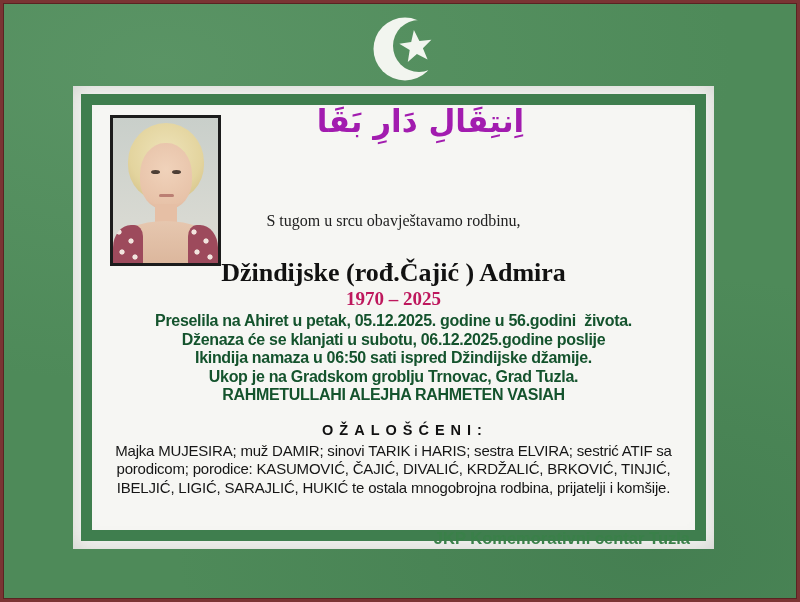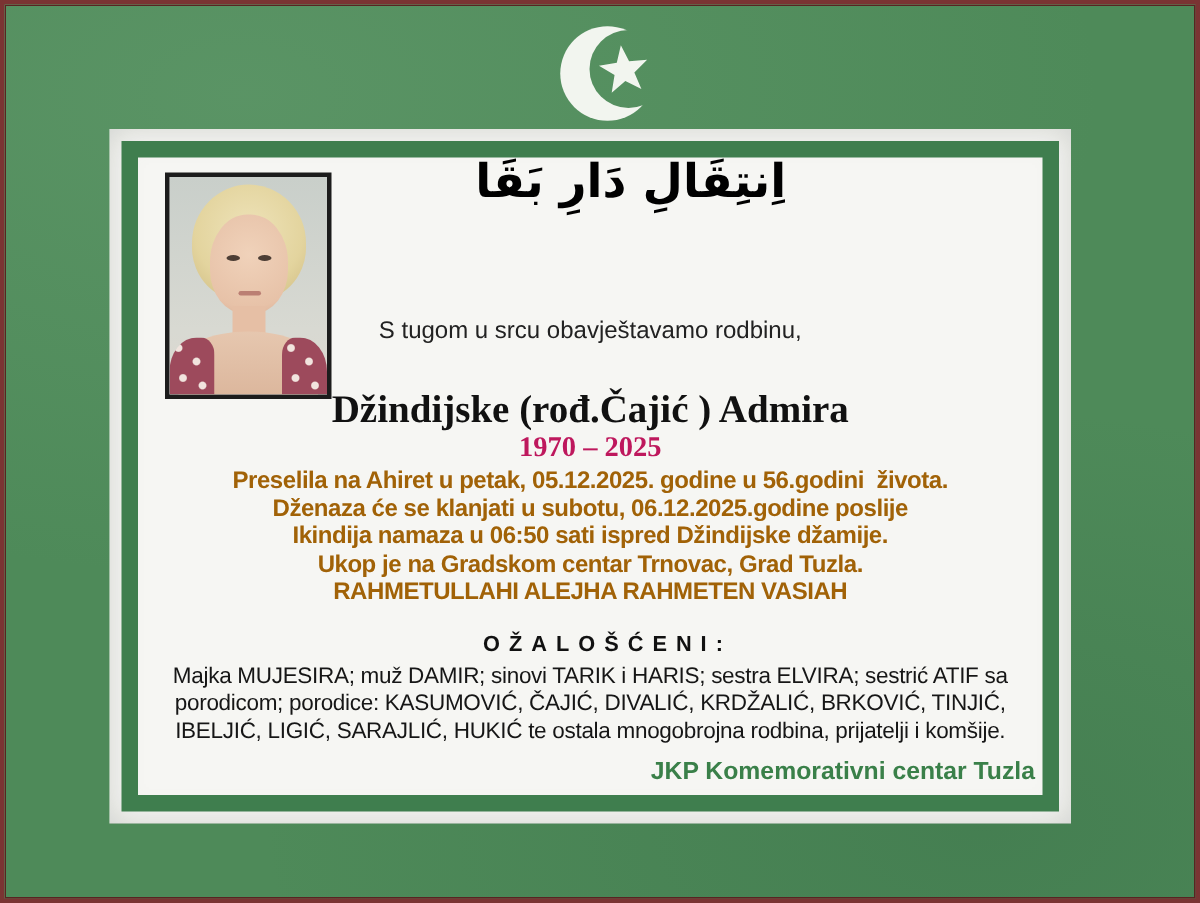--- a/index.html
+++ b/index.html
@@ -58,30 +58,30 @@
     }
   .p-blouse.left { left:0; border-radius:60% 30% 0 0; }
   .p-blouse.right { right:0; border-radius:30% 60% 0 0; }
 
   
   .tx { position:absolute; left:0; right:0; text-align:center; color:#1c1c1c; }
 
   .calligraphy {
     top:6px; padding-left:54px;
     font-family:"DejaVu Sans", sans-serif; font-weight:bold;
-    font-size:31px; line-height:58px; color:#000000;
+    font-size:31px; line-height:58px; color:#a21caf;
   }
-  .intro { top:124px; font-size:16px; line-height:22px; color:#222; }
+  .intro { top:124px; font-size:16px; line-height:22px; color:#222;font-family:Liberation Serif, serif; }
   .name  { top:172px; font-family:"Liberation Serif", serif; font-weight:bold; font-size:26px; line-height:30px; color:#111; }
   .years { top:202px; font-family:"Liberation Serif", serif; font-weight:bold; font-size:19px; line-height:22px; color:#be185d; }
-  .details { top:226px; font-weight:bold; font-size:16px; line-height:18.6px; letter-spacing:-0.3px; color:#a16207; }
+  .details { top:226px; font-weight:bold; font-size:16px; line-height:18.6px; letter-spacing:-0.3px; color:#14532d; }
   .details div { white-space:pre; }
   .mourners-heading { top:336px; font-weight:bold; font-size:14.5px; letter-spacing:6px; padding-left:23px; color:#111; }
   .mourners { top:356px; font-size:15px; line-height:18.3px; letter-spacing:-0.2px; color:#161616; }
-  .org { top:419px; right:24px; left:auto; text-align:right; font-weight:bold; font-size:16.5px; color:#3a8049; }
+  .org { top:443px; right:24px; left:auto; text-align:right; font-weight:bold; font-size:16.5px; color:#3a8049; }
 </style>
 </head>
 <body>
 
 <div class="page">
 
   <svg class="crescent" viewBox="0 0 74 72" xmlns="http://www.w3.org/2000/svg">
     <defs>
       <mask id="crescentMask">
         <rect x="0" y="0" width="74" height="72" fill="#fff"></rect>
@@ -113,21 +113,21 @@
       <div>S tugom u srcu obavještavamo rodbinu,</div>
     </div>
 
     <div class="tx name">Džindijske (rođ.Čajić ) Admira</div>
     <div class="tx years">1970 – 2025</div>
 
     <div class="tx details">
       <div>Preselila na Ahiret u petak, 05.12.2025. godine u 56.godini  života.</div>
       <div>Dženaza će se klanjati u subotu, 06.12.2025.godine poslije</div>
       <div>Ikindija namaza u 06:50 sati ispred Džindijske džamije.</div>
-      <div>Ukop je na Gradskom centar Trnovac, Grad Tuzla.</div>
+      <div>Ukop je na Gradskom groblju Trnovac, Grad Tuzla.</div>
       <div>RAHMETULLAHI ALEJHA RAHMETEN VASIAH</div>
     </div>
 
     <div class="tx mourners-heading">OŽALOŠĆENI:</div>
 
     <div class="tx mourners">
       <div>Majka MUJESIRA; muž DAMIR; sinovi TARIK i HARIS; sestra ELVIRA; sestrić ATIF sa</div>
       <div>porodicom; porodice: KASUMOVIĆ, ČAJIĆ, DIVALIĆ, KRDŽALIĆ, BRKOVIĆ, TINJIĆ,</div>
       <div>IBELJIĆ, LIGIĆ, SARAJLIĆ, HUKIĆ te ostala mnogobrojna rodbina, prijatelji i komšije.</div>
     </div>

